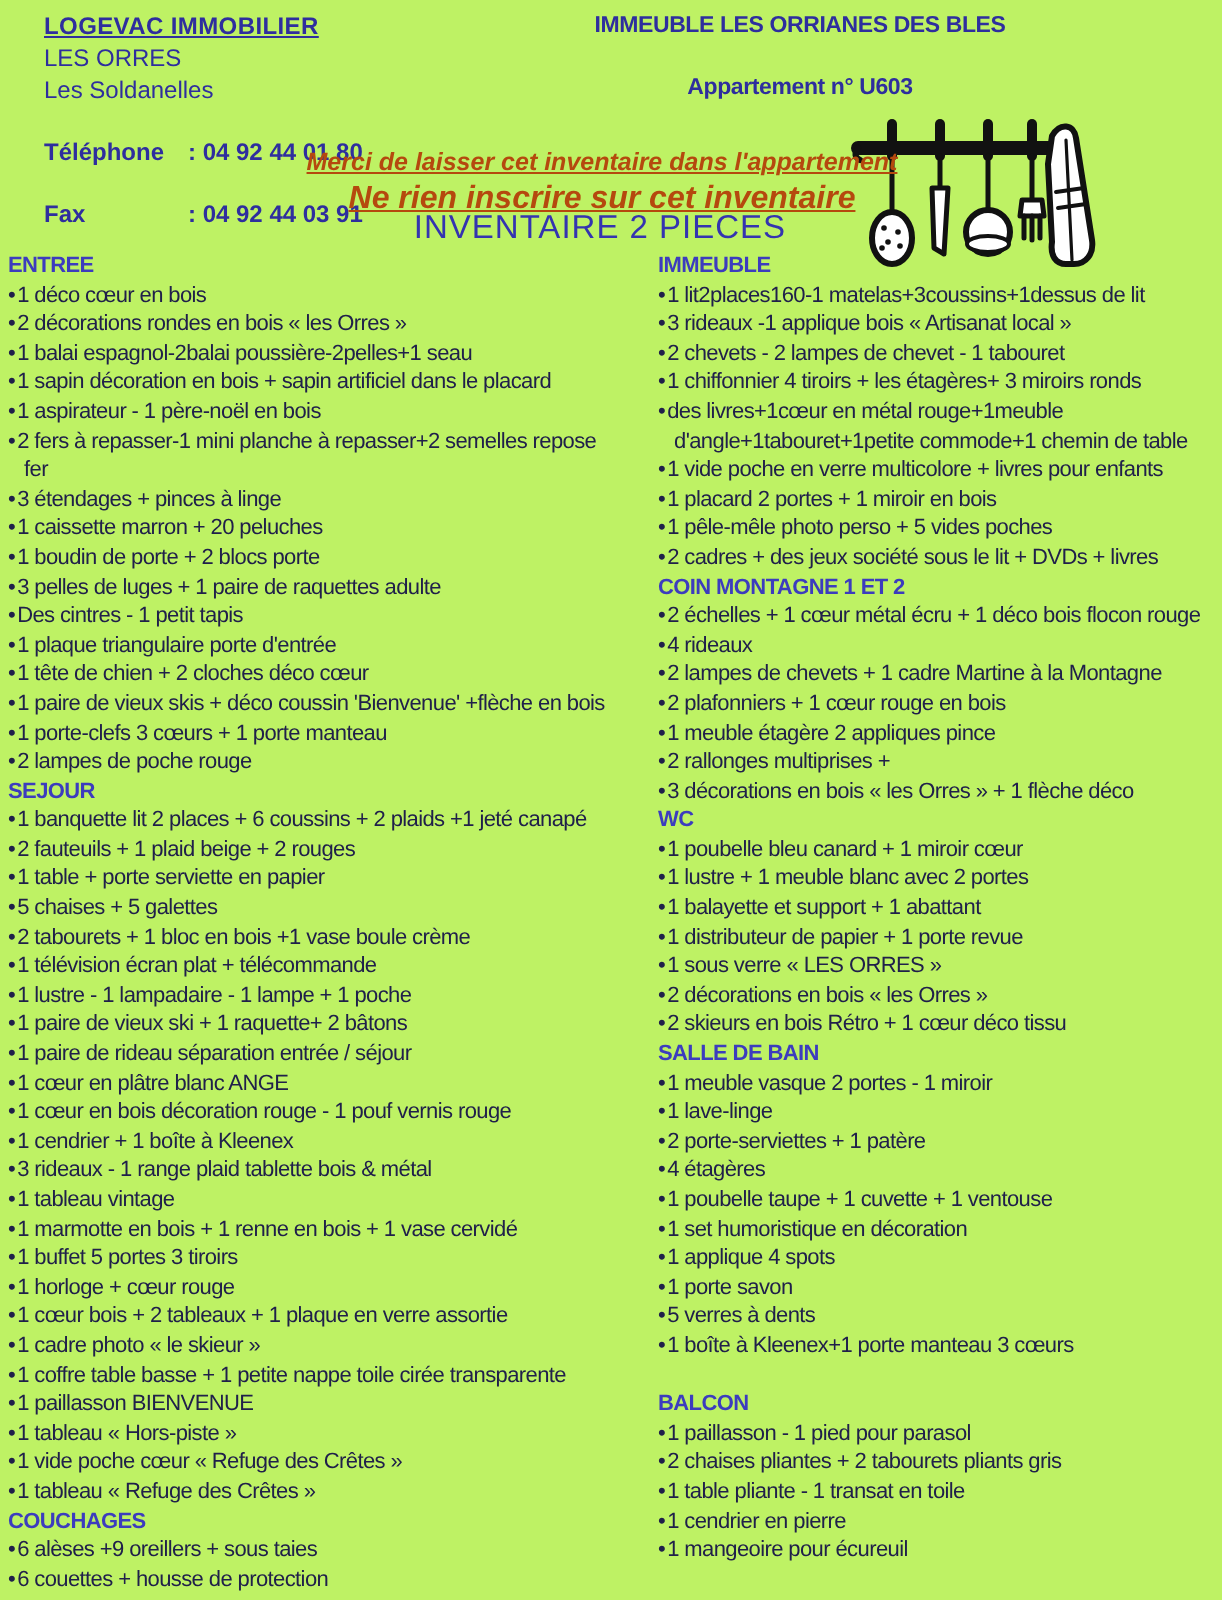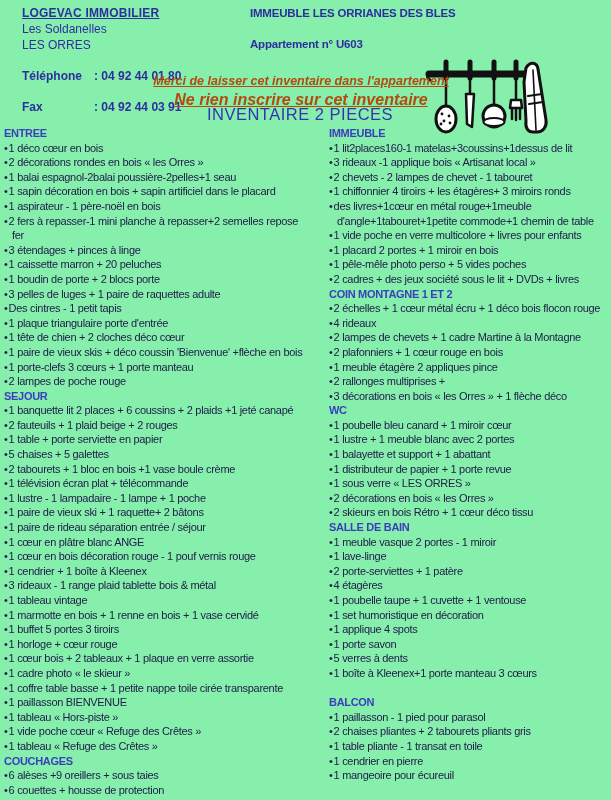--- a/index.html
+++ b/index.html
@@ -1,27 +1,27 @@
 <!DOCTYPE html>
 <html><head>
 <meta charset="utf-8">
 <style>
   html,body{margin:0;padding:0;background:#ffffff;}
-  .page{position:relative;width:611px;height:800px;background:#86efac;
+  .page{position:relative;width:611px;height:800px;background:#bef264;
         font-family:"Liberation Sans",sans-serif;overflow:hidden;}
 
   
   .agency{position:absolute;left:22px;top:5px;font-size:12px;line-height:16px;
           color:#2e2e9e;z-index:2;}
   .agency-name{font-weight:bold;text-decoration:underline;letter-spacing:.2px;}
   .tel-row{font-weight:bold;}
   .tel-label{display:inline-block;width:72px;margin-top:15px;}
 
   
-  .right-head{position:absolute;left:250px;top:5px;width:300px;
+  .right-head{position:absolute;left:250px;top:5px;width:300px;text-align:center;
               color:#2e2e9e;font-size:11.5px;line-height:16px;font-weight:bold;
               letter-spacing:-.2px;z-index:2;}
   .apartment{margin-top:15px;}
 
   
   .notice1,.notice2{position:absolute;left:0;width:602px;text-align:center;
           color:#b5490e;font-style:italic;font-weight:bold;
           text-decoration:underline;z-index:2;}
   .notice1{top:74px;font-size:12.5px;}
   .notice2{top:91px;font-size:16px;}
@@ -41,22 +41,22 @@
   .bullet{margin-right:1px;}
   .gap{height:14.6px;}
 </style>
 </head>
 <body>
 
 <div class="page">
 
   <div class="agency">
     <div class="agency-name">LOGEVAC IMMOBILIER</div>
+    <div>LES ORRES</div>
     <div>Les Soldanelles</div>
-    <div>LES ORRES</div>
     <div class="tel-row">
       <span class="tel-label">Téléphone</span><span>: 04 92 44 01 80</span>
     </div>
     <div class="tel-row">
       <span class="tel-label">Fax</span><span>: 04 92 44 03 91</span>
     </div>
   </div>
 
   <div class="right-head">
     <div>IMMEUBLE LES ORRIANES DES BLES</div>

